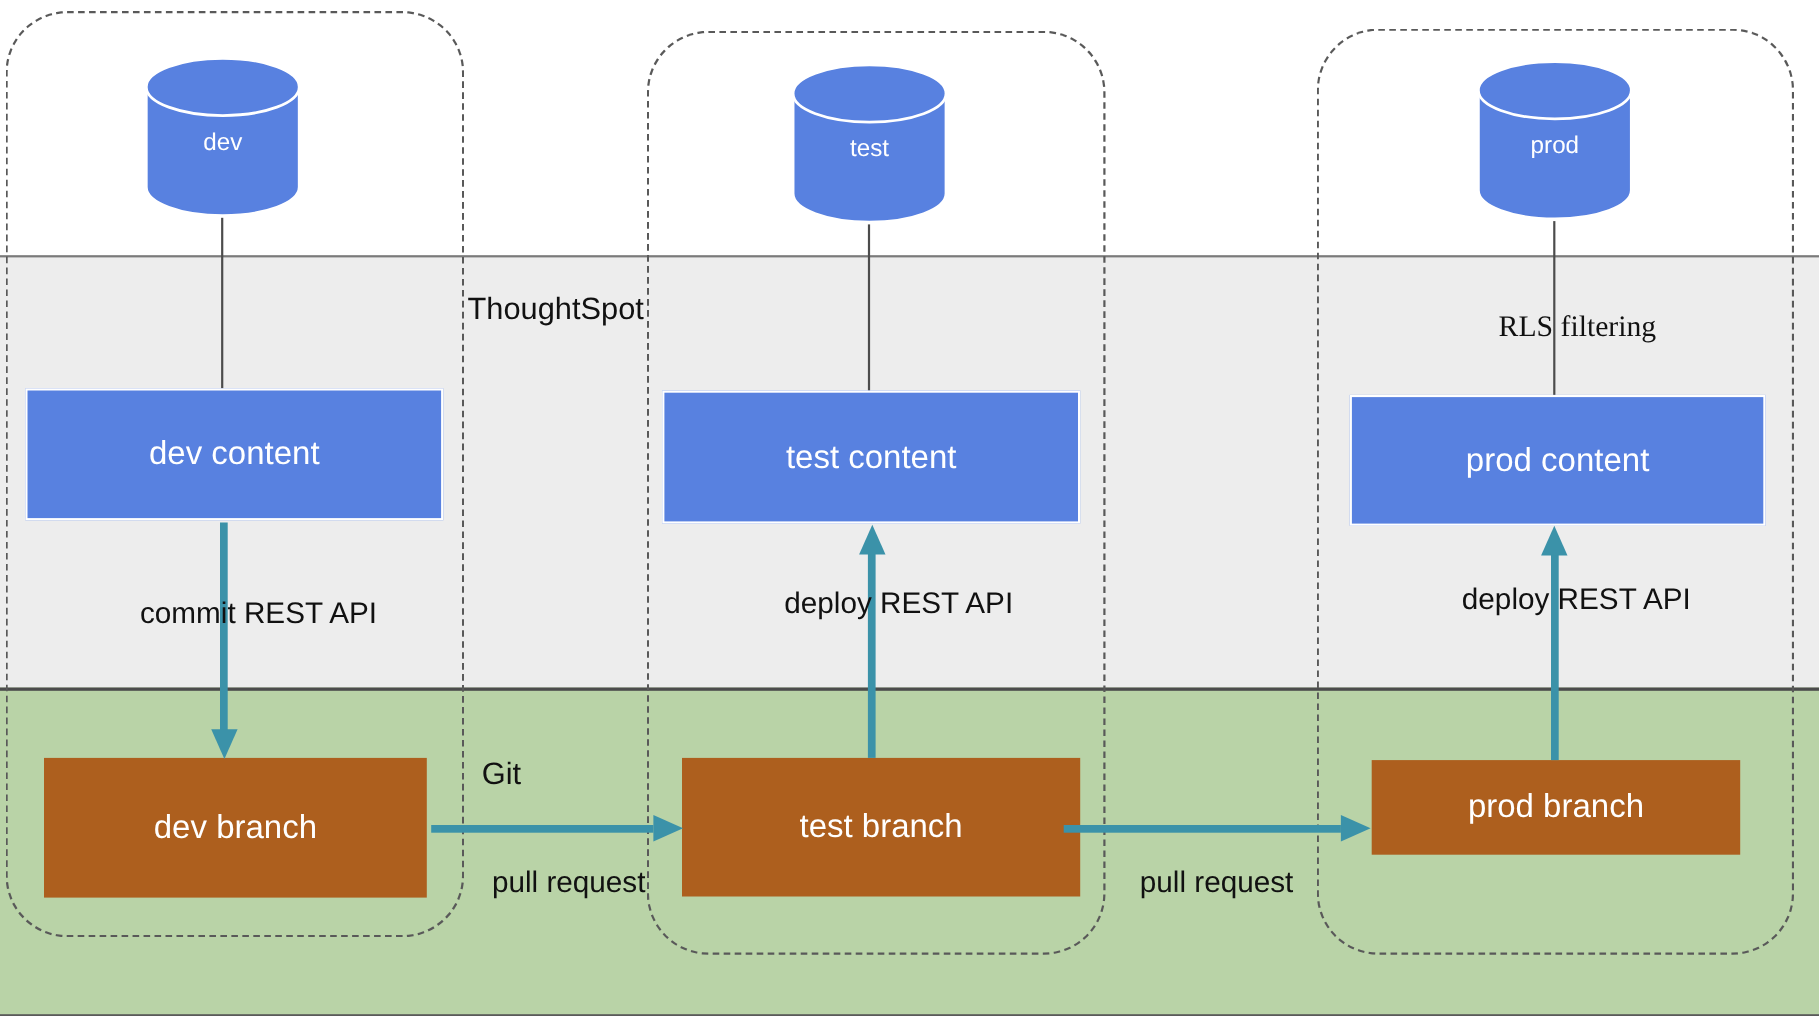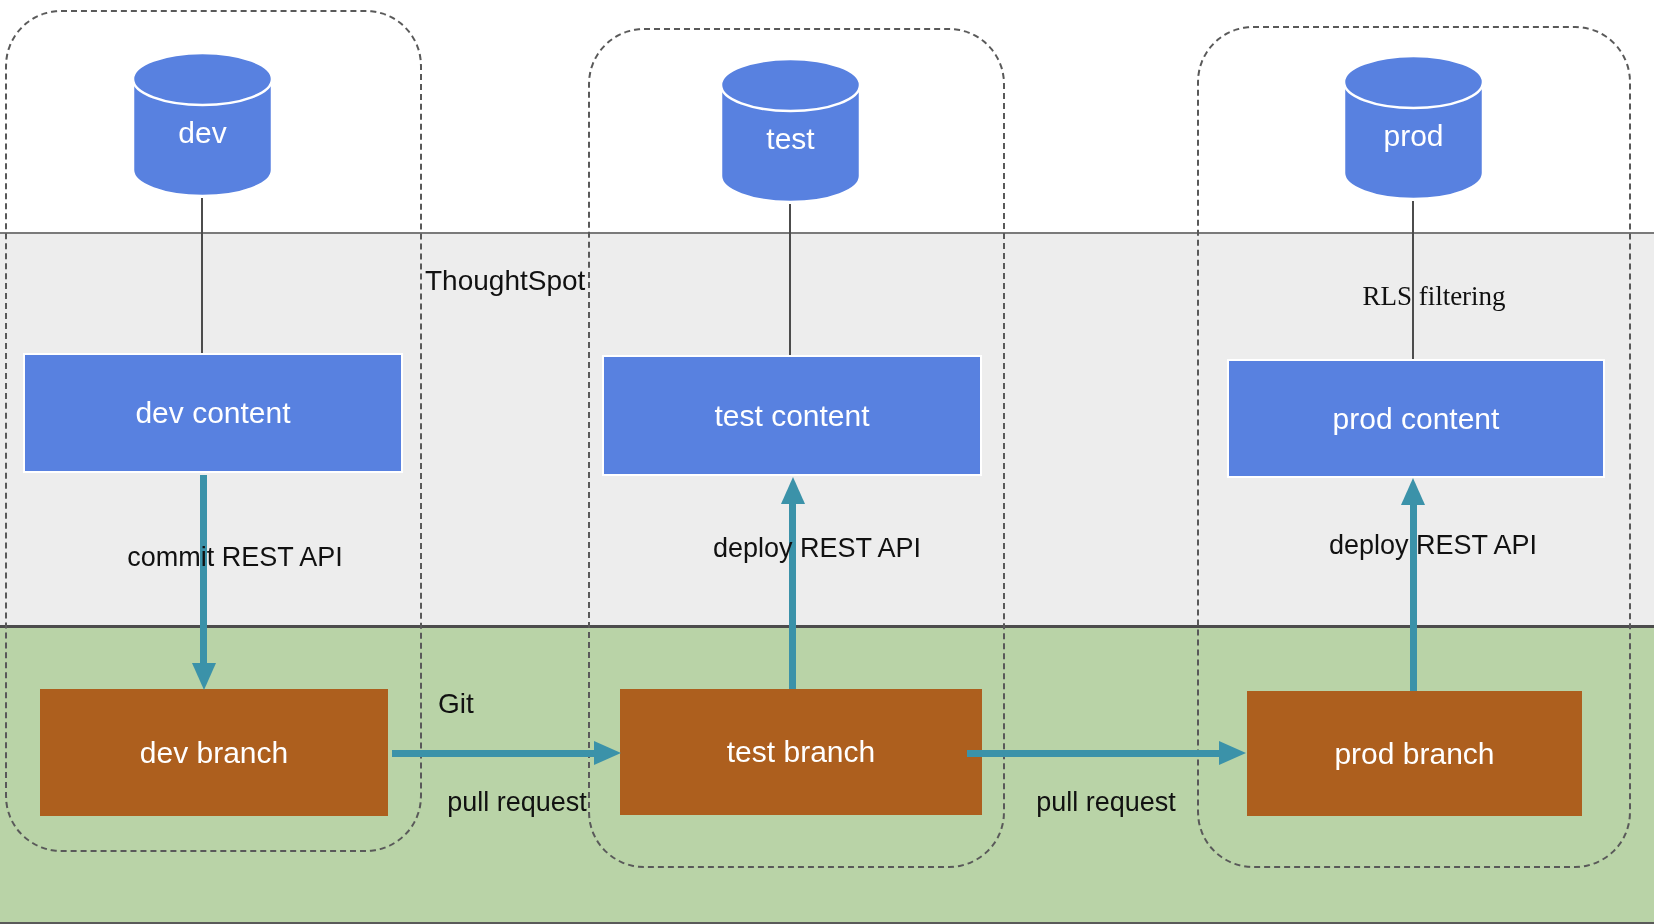--- a/index.html
+++ b/index.html
@@ -26,39 +26,39 @@
   #conn-dev {left:201px; top:198px;height:156px;}
   #conn-test{left:789px; top:204px;height:152px;}
   #conn-prod{left:1412px;top:201px;height:160px;}
 
   
   .cyl{position:absolute;width:145px;height:150px;}
   .cyl svg{position:absolute;left:0;top:0;}
   .cyl-fill{fill:#5881e0;stroke:#ffffff;stroke-width:2.5;}
   .cyl-label{
     position:absolute;left:0;top:66px;width:100%;
-    text-align:center;color:#ffffff;font-size:30px;
+    text-align:center;color:#ffffff;font-size:22px;
   }
   #cyl-dev {left:130px; top:50px;}
   #cyl-test{left:718px; top:56px;}
   #cyl-prod{left:1341px;top:53px;}
 
   
   .node{
     position:absolute;display:flex;align-items:center;justify-content:center;
     color:#ffffff;font-size:30px;box-sizing:border-box;
   }
   .content-node{background:#5881e0;border:2px solid #ffffff;}
   .branch-node{background:#ad5f1e;}
   #node-dev-content {left:23px;  top:353px;width:380px;height:120px;}
   #node-test-content{left:602px; top:355px;width:380px;height:121px;}
   #node-prod-content{left:1227px;top:359px;width:378px;height:119px;}
   #node-dev-branch {left:40px;  top:689px;width:348px;height:127px;}
   #node-test-branch{left:620px; top:689px;width:362px;height:126px;}
-  #node-prod-branch{left:1247px;top:691px;width:335px;height:125px;}
+  #node-prod-branch{left:1247px;top:691px;width:335px;height:86px;}
 
   
   .shaft-v{position:absolute;width:7px;background:#3b92a9;}
   .shaft-h{position:absolute;height:7px;background:#3b92a9;}
   .head{position:absolute;width:0;height:0;}
   .head-down {border-left:12px solid transparent;border-right:12px solid transparent;border-top:27px solid #3b92a9;}
   .head-up   {border-left:12px solid transparent;border-right:12px solid transparent;border-bottom:27px solid #3b92a9;}
   .head-right{border-top:12px solid transparent;border-bottom:12px solid transparent;border-left:27px solid #3b92a9;}
 
   #arrow-commit-shaft{left:200px;top:475px;height:190px;}

